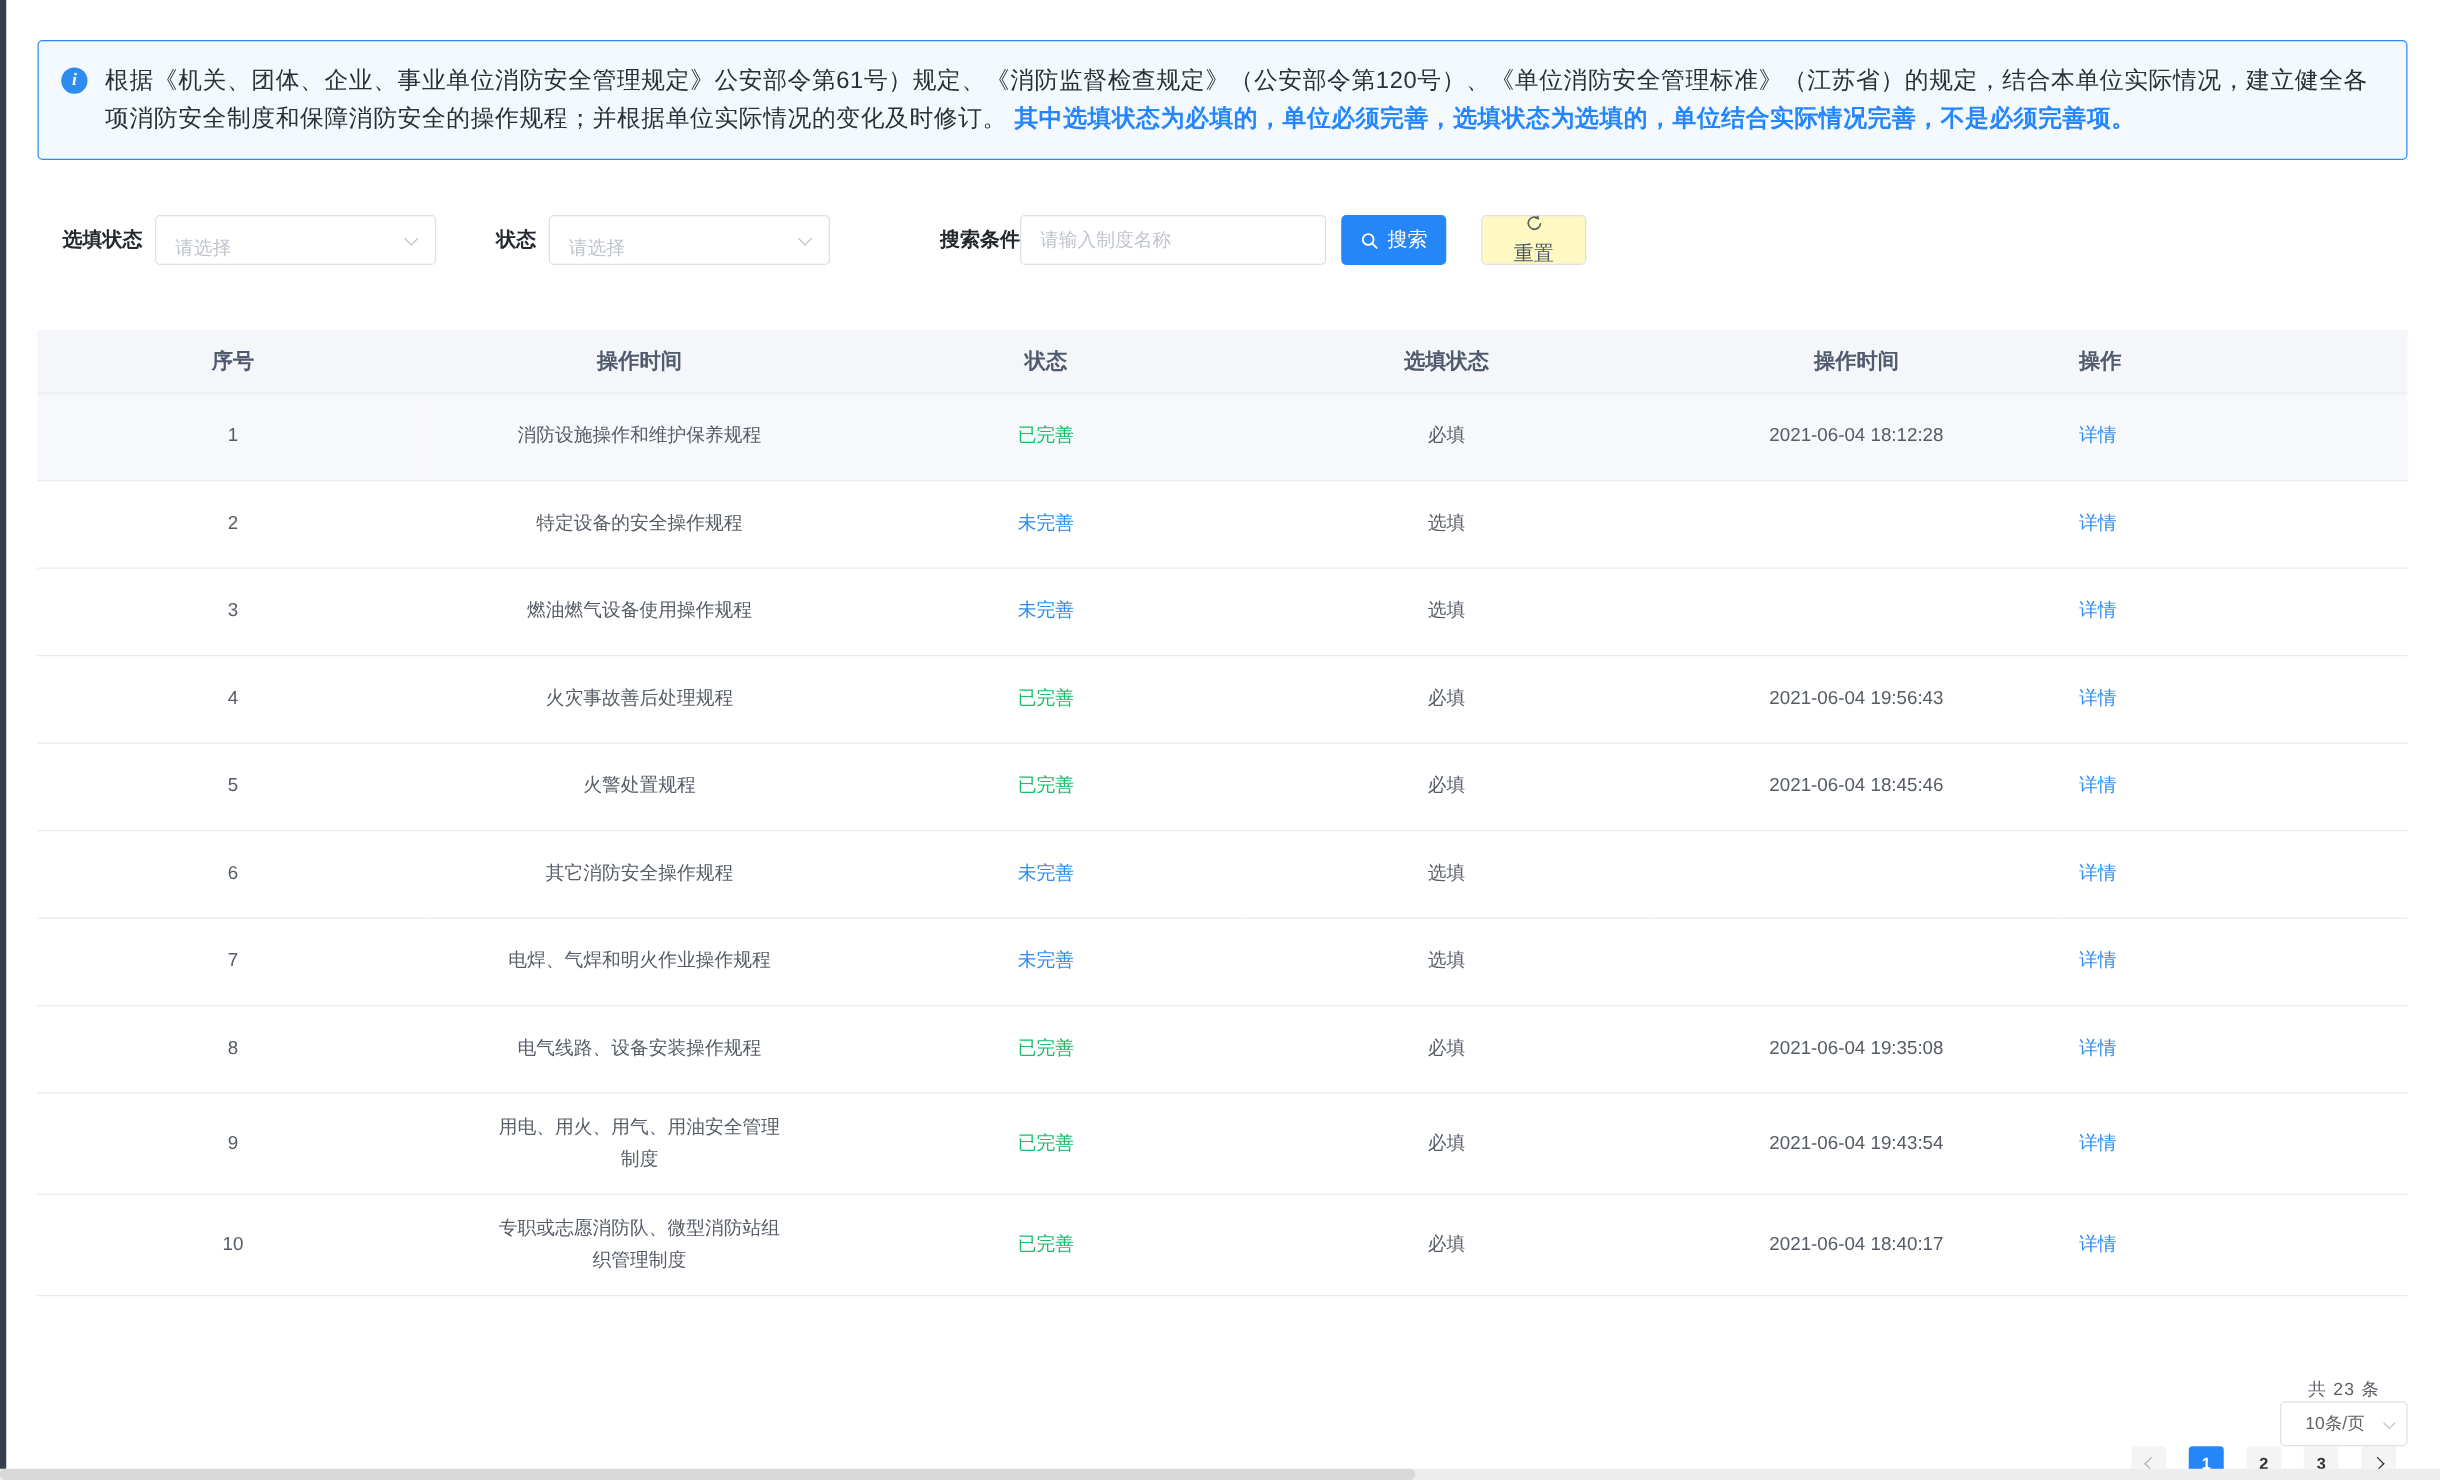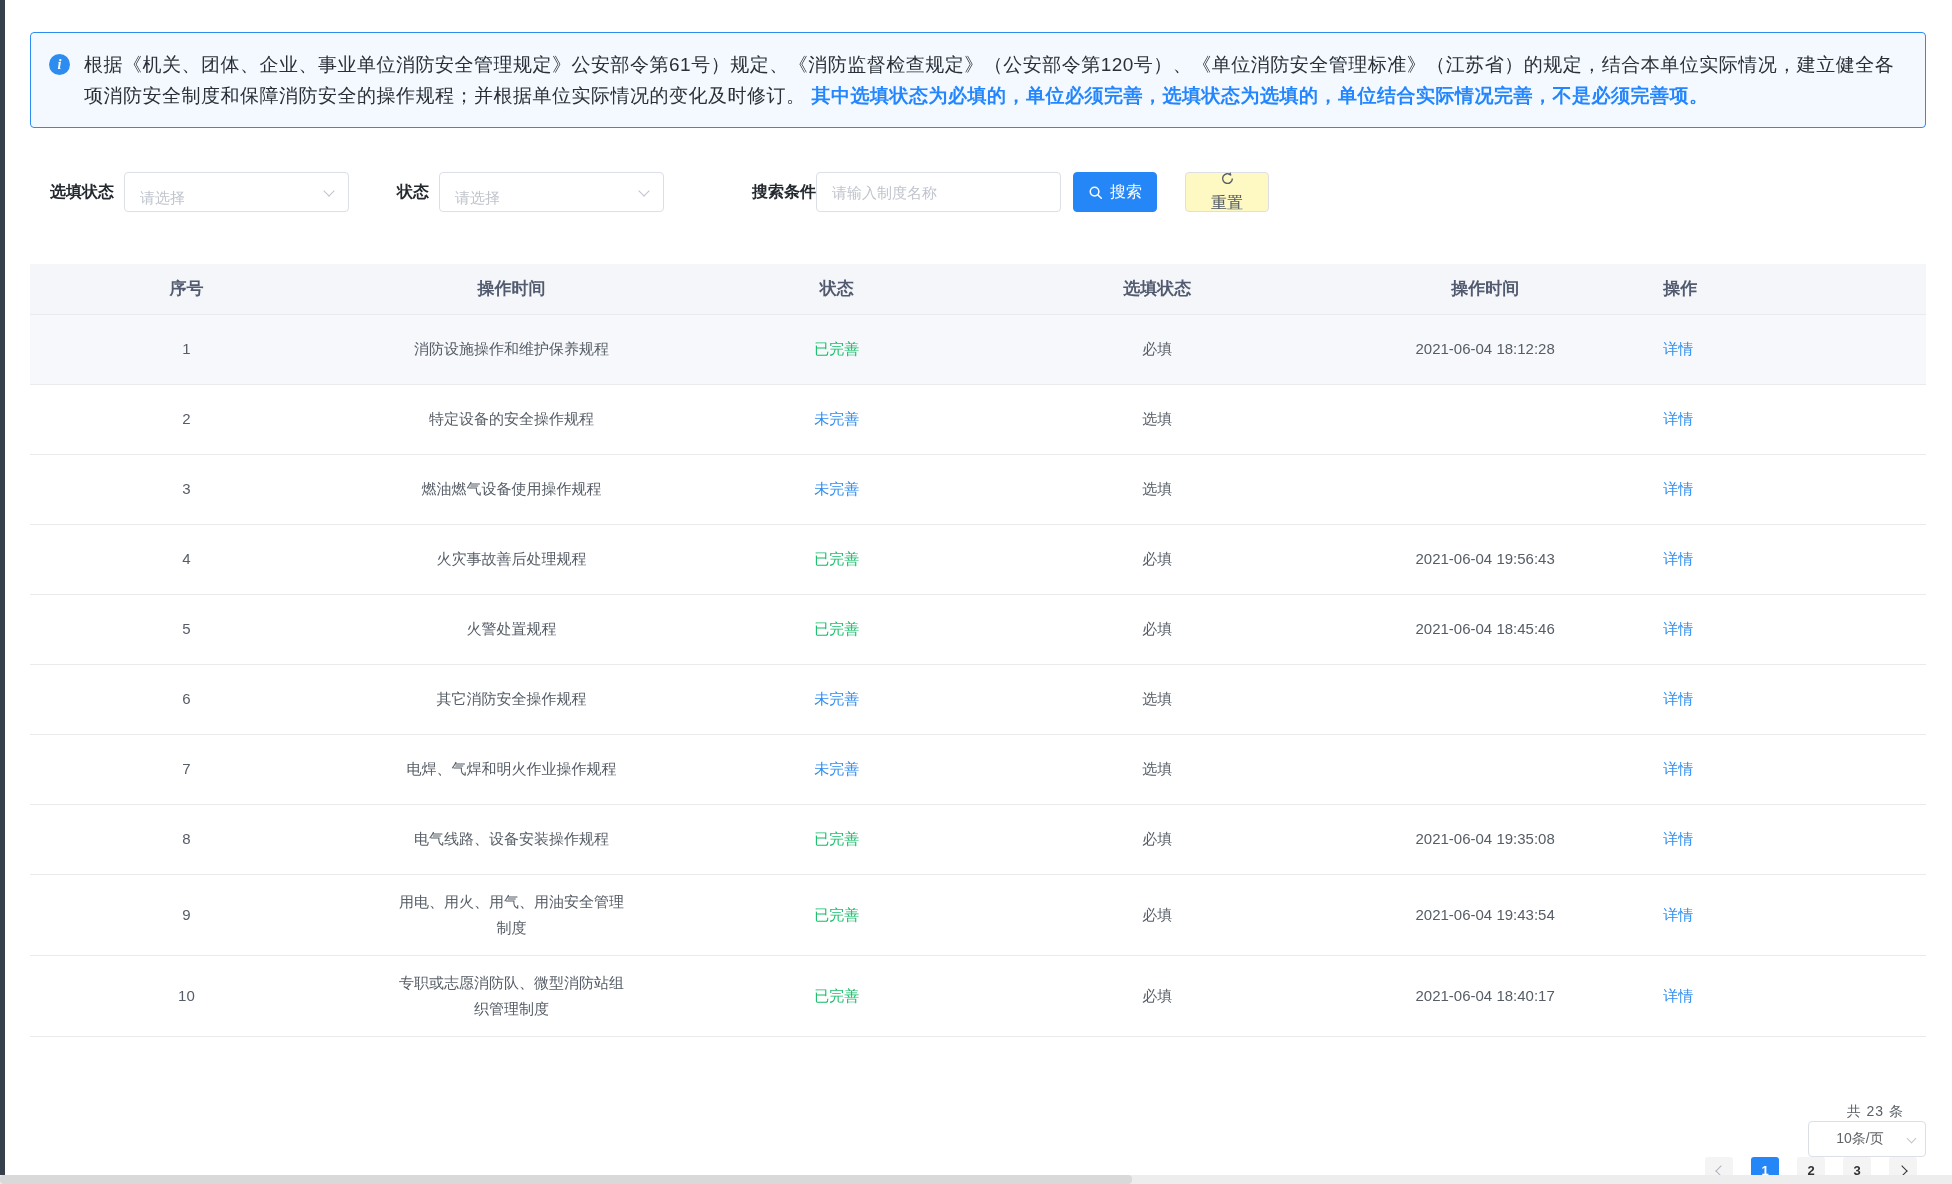--- a/index.html
+++ b/index.html
@@ -51,21 +51,21 @@
   td.cell-action { text-align:left; padding-left:14px; }
   tr.row-first td { background:#f6f8fb; }
   .status-done { color:#19be6b; }
   .status-undone { color:#2d8cf0; }
   .detail-link { color:#2d8cf0; text-decoration:none; cursor:pointer; }
 
   
   .pagination { margin-top:66px; display:flex; align-items:flex-end; justify-content:flex-end;
     font-size:14px; color:#5a6066;flex-direction:column; }
   .total-count { margin-right:22px; letter-spacing:1px; }
-  .page-size-select { position:relative; width:118px; height:36px; border:1px solid #dcdfe6;
+  .page-size-select { position:relative; width:102px; height:36px; border:1px solid #dcdfe6;
     border-radius:4px; display:flex; align-items:center; justify-content:center;
     padding-right:14px; cursor:pointer; color:#606266; background:#fff; }
   .page-size-select .chev { right:10px; top:13px; padding:0; width:7px; height:7px; }
   .pager { display:flex; align-items:center; margin-left:54px; }
   .page-btn { min-width:28px; height:28px; margin:0 9px; background:#f4f4f5; border:none;
     border-radius:3px; color:#303133; font-size:13px; font-weight:bold; cursor:pointer;
     display:inline-flex; align-items:center; justify-content:center;
     font-family:"Liberation Sans","DejaVu Sans",sans-serif; }
   .page-btn.active { background:#2486f7; color:#fff; }
   .arrow-btn { min-width:28px; height:28px; margin:0 9px; background:#f4f4f5; border:none;

